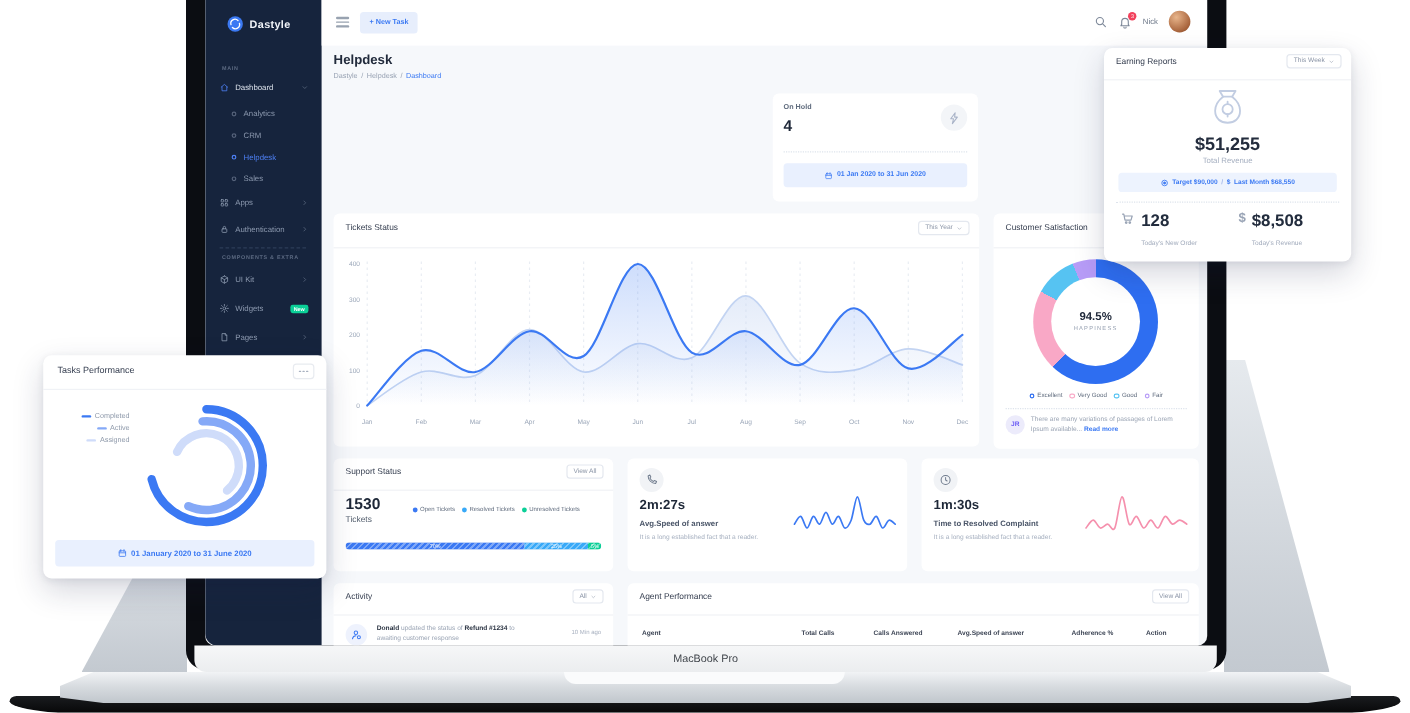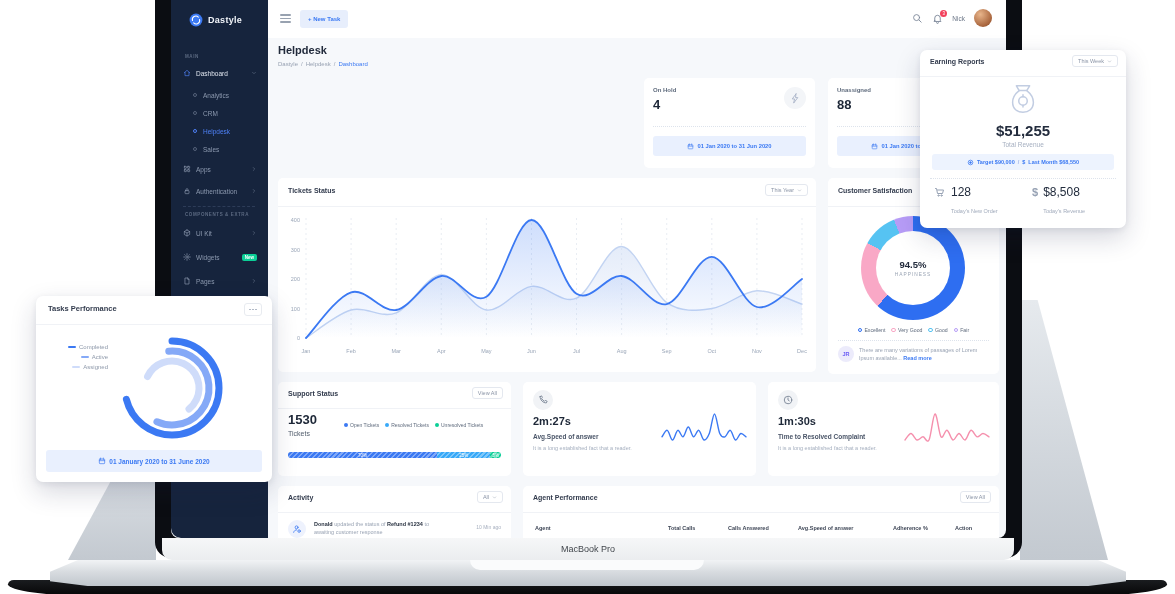--- a/index.html
+++ b/index.html
@@ -44,21 +44,21 @@
   .burger i{height:1.5px;background:#98a2b0;border-radius:1px}
   .newtask{position:absolute;left:32px;top:10px;height:18px;background:#e7eefc;border-radius:3px;color:#3b79f3;font-size:6px;font-weight:bold;display:flex;align-items:center;padding:0 8px}
   .hright{position:absolute;right:14px;top:9px;display:flex;align-items:center;gap:9px;color:#7d8899}
   .bellwrap{position:relative}
   .badge{position:absolute;top:-3px;right:-4px;width:7px;height:7px;background:#f2415c;border-radius:50%;color:#fff;font-size:4.5px;display:flex;align-items:center;justify-content:center}
   .uname{font-size:6.5px;color:#6b7687}
   .avatar{width:18px;height:18px;border-radius:50%;background:radial-gradient(circle at 35% 30%,#e8b58b,#a8643c 70%,#7c4526);box-shadow:0 0 0 1.5px #fff}
 
   
   .card{position:absolute;background:#fff;border-radius:5px}
-  .ctitle{font-size:7px;font-weight:bold;color:#333c4e}
+  .ctitle{font-size:7px;font-weight:normal;color:#333c4e}
   .cdiv{position:absolute;left:0;right:0;border-top:1px solid #f0f2f6}
   .pillbtn{border:1px solid #e4e8ef;border-radius:3px;background:#fff;color:#8a94a6;font-size:5.5px;padding:2px 5px;display:inline-flex;align-items:center;gap:3px}
   .datepill{background:#e9f0fe;color:#3b79f3;border-radius:3px;display:flex;align-items:center;justify-content:center;gap:3px;font-size:5.8px;font-weight:bold}
   .dotted{border-top:1px dotted #dde3ec}
 
   .pgtitle{position:absolute;left:107px;top:44px;font-size:11px;font-weight:bold;color:#222b3c}
   .crumb{position:absolute;left:107px;top:61px;font-size:6px;color:#98a2b3;display:flex;gap:3px}
   .crumb .cur{color:#3b79f3}
 
   .stat-label{position:absolute;left:9px;top:9px;font-size:6px;font-weight:bold;color:#5f6b7d}
@@ -105,21 +105,21 @@
   .thead{position:absolute;left:0;top:36px;width:100%;height:14px;font-size:5.5px;font-weight:bold;color:#3e4656}
   .thead span{position:absolute;top:3px}
 
   
   .ovl{position:absolute;background:#fff;border-radius:7px;box-shadow:0 10px 26px rgba(25,35,70,.18),0 2px 6px rgba(25,35,70,.08);z-index:10}
   .bagwrap{position:absolute;left:0;right:0;top:32px;display:flex;justify-content:center;color:#c2cde2}
   .total{position:absolute;left:0;right:0;top:72px;text-align:center;font-size:15px;font-weight:bold;color:#232c3d}
   .totallab{position:absolute;left:0;right:0;top:91px;text-align:center;font-size:6.5px;color:#a5afc0}
   .targetpill{position:absolute;left:12px;right:12px;top:104px;height:16px;background:#edf3fe;border-radius:3px;display:flex;align-items:center;justify-content:center;gap:3px;font-size:5.5px;font-weight:bold;color:#3b79f3}
   .ebot{position:absolute;top:136px;display:flex;gap:5px;align-items:flex-start;color:#97a2b4}
-  .ebot .v{font-size:12px;font-weight:normal;color:#222c3d;line-height:1.1}
+  .ebot .v{font-size:14px;font-weight:bold;color:#222c3d;line-height:1.1}
   .ebot .l{font-size:5.5px;color:#a0aabb}
   .cursym{font-size:11px;font-weight:bold;color:#97a2b4}
 
   .tlegend{position:absolute;left:14px;top:48px;width:58px}
   .tlegend .row{display:flex;align-items:center;justify-content:flex-end;gap:3px;margin-bottom:4px;font-size:6px;color:#8e99aa}
   .dash{width:8px;height:2.5px;border-radius:2px}
   .dotsbtn{position:absolute;right:10px;top:7px;width:18px;height:13px;border:1px solid #e8ebf0;border-radius:3px;display:flex;align-items:center;justify-content:center;gap:1.5px}
   .dotsbtn i{width:1.5px;height:1.5px;border-radius:50%;background:#a8b1c0}
 
   #tickets-chart text, .spark text{font-family:"Liberation Sans",sans-serif}
@@ -260,38 +260,20 @@
       <span data-interactable="false">/</span>
       <span class="cur" data-interactable="false">Dashboard</span>
     </div>
 
     <div class="card" style="left:473px;top:78px;width:171px;height:90px" data-interactable="false">
       <div class="stat-label" data-interactable="false">On Hold</div>
       <div class="stat-value" data-interactable="false">4</div>
       <div class="stat-ic">
           <svg class="ic" width="11" height="11" viewBox="0 0 24 24" data-interactable="false">
             <path d="M13 2L5 13h5l-2 9 9-12h-5l1-8z"></path>
-          </svg>
-        </div>
-      <div class="cdiv dotted" style="top:48px;left:9px;right:9px;border-top-style:dotted"></div>
-      <div class="datepill" style="position:absolute;left:9px;right:9px;top:58px;height:20px" data-interactable="true">
-        <svg class="ic" width="7" height="7" viewBox="0 0 24 24" data-interactable="false">
-            <rect x="4" y="6" width="16" height="14" rx="2"></rect>
-            <path d="M8 3v5M16 3v5M4 11h16"></path>
-          </svg>
-        <span data-interactable="false">01 Jan 2020 to 31 Jun 2020</span>
-      </div>
-    </div>
-    <div class="card" style="left:657px;top:78px;width:171px;height:90px" data-interactable="false">
-      <div class="stat-label" data-interactable="false">Unassigned</div>
-      <div class="stat-value" data-interactable="false">88</div>
-      <div class="stat-ic">
-          <svg class="ic" width="11" height="11" viewBox="0 0 24 24" data-interactable="false">
-            <circle cx="12" cy="8" r="3.5"></circle>
-            <path d="M5 20c1-4 4-6 7-6s6 2 7 6"></path>
           </svg>
         </div>
       <div class="cdiv dotted" style="top:48px;left:9px;right:9px;border-top-style:dotted"></div>
       <div class="datepill" style="position:absolute;left:9px;right:9px;top:58px;height:20px" data-interactable="true">
         <svg class="ic" width="7" height="7" viewBox="0 0 24 24" data-interactable="false">
             <rect x="4" y="6" width="16" height="14" rx="2"></rect>
             <path d="M8 3v5M16 3v5M4 11h16"></path>
           </svg>
         <span data-interactable="false">01 Jan 2020 to 31 Jun 2020</span>
       </div>
@@ -487,21 +469,21 @@
         <span style="left:432px" data-interactable="false">Action</span>
       </div>
     </div>
 
   </div>
 
   <div class="chin" data-interactable="false">
       <span data-interactable="false">MacBook Pro</span>
     </div>
 
-  <div class="ovl" style="left:920px;top:50px;width:206px;height:178px" data-interactable="false">
+  <div class="ovl" style="left:920px;top:40px;width:206px;height:178px" data-interactable="false">
     <div class="ctitle" style="position:absolute;left:10px;top:8px" data-interactable="false">Earning Reports</div>
     <div class="pillbtn" style="position:absolute;right:8px;top:5px" data-interactable="true">
       <span data-interactable="false">This Week</span>
       <svg class="ic" width="5" height="5" viewBox="0 0 24 24" data-interactable="false">
           <path d="M6 9l6 6 6-6"></path>
         </svg>
     </div>
     <div class="cdiv" style="top:26px;border-top:1px solid #f0f2f6;position:absolute;left:0;right:0"></div>
     <div class="bagwrap">
       <svg width="34" height="36" viewBox="0 0 36 38" fill="none" stroke="#c2cde2" stroke-width="1.6" stroke-linecap="round" stroke-linejoin="round" data-interactable="false">

